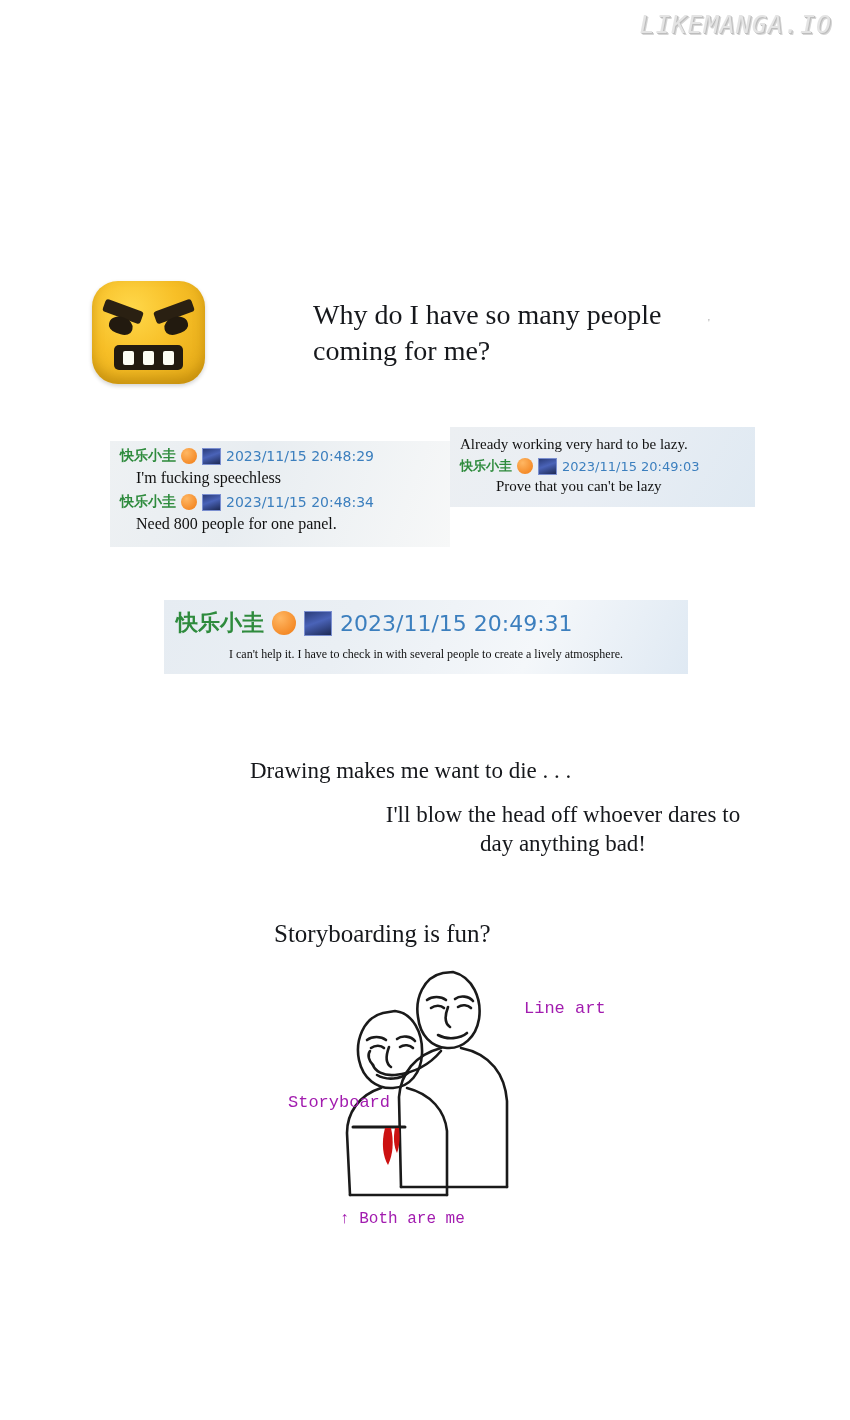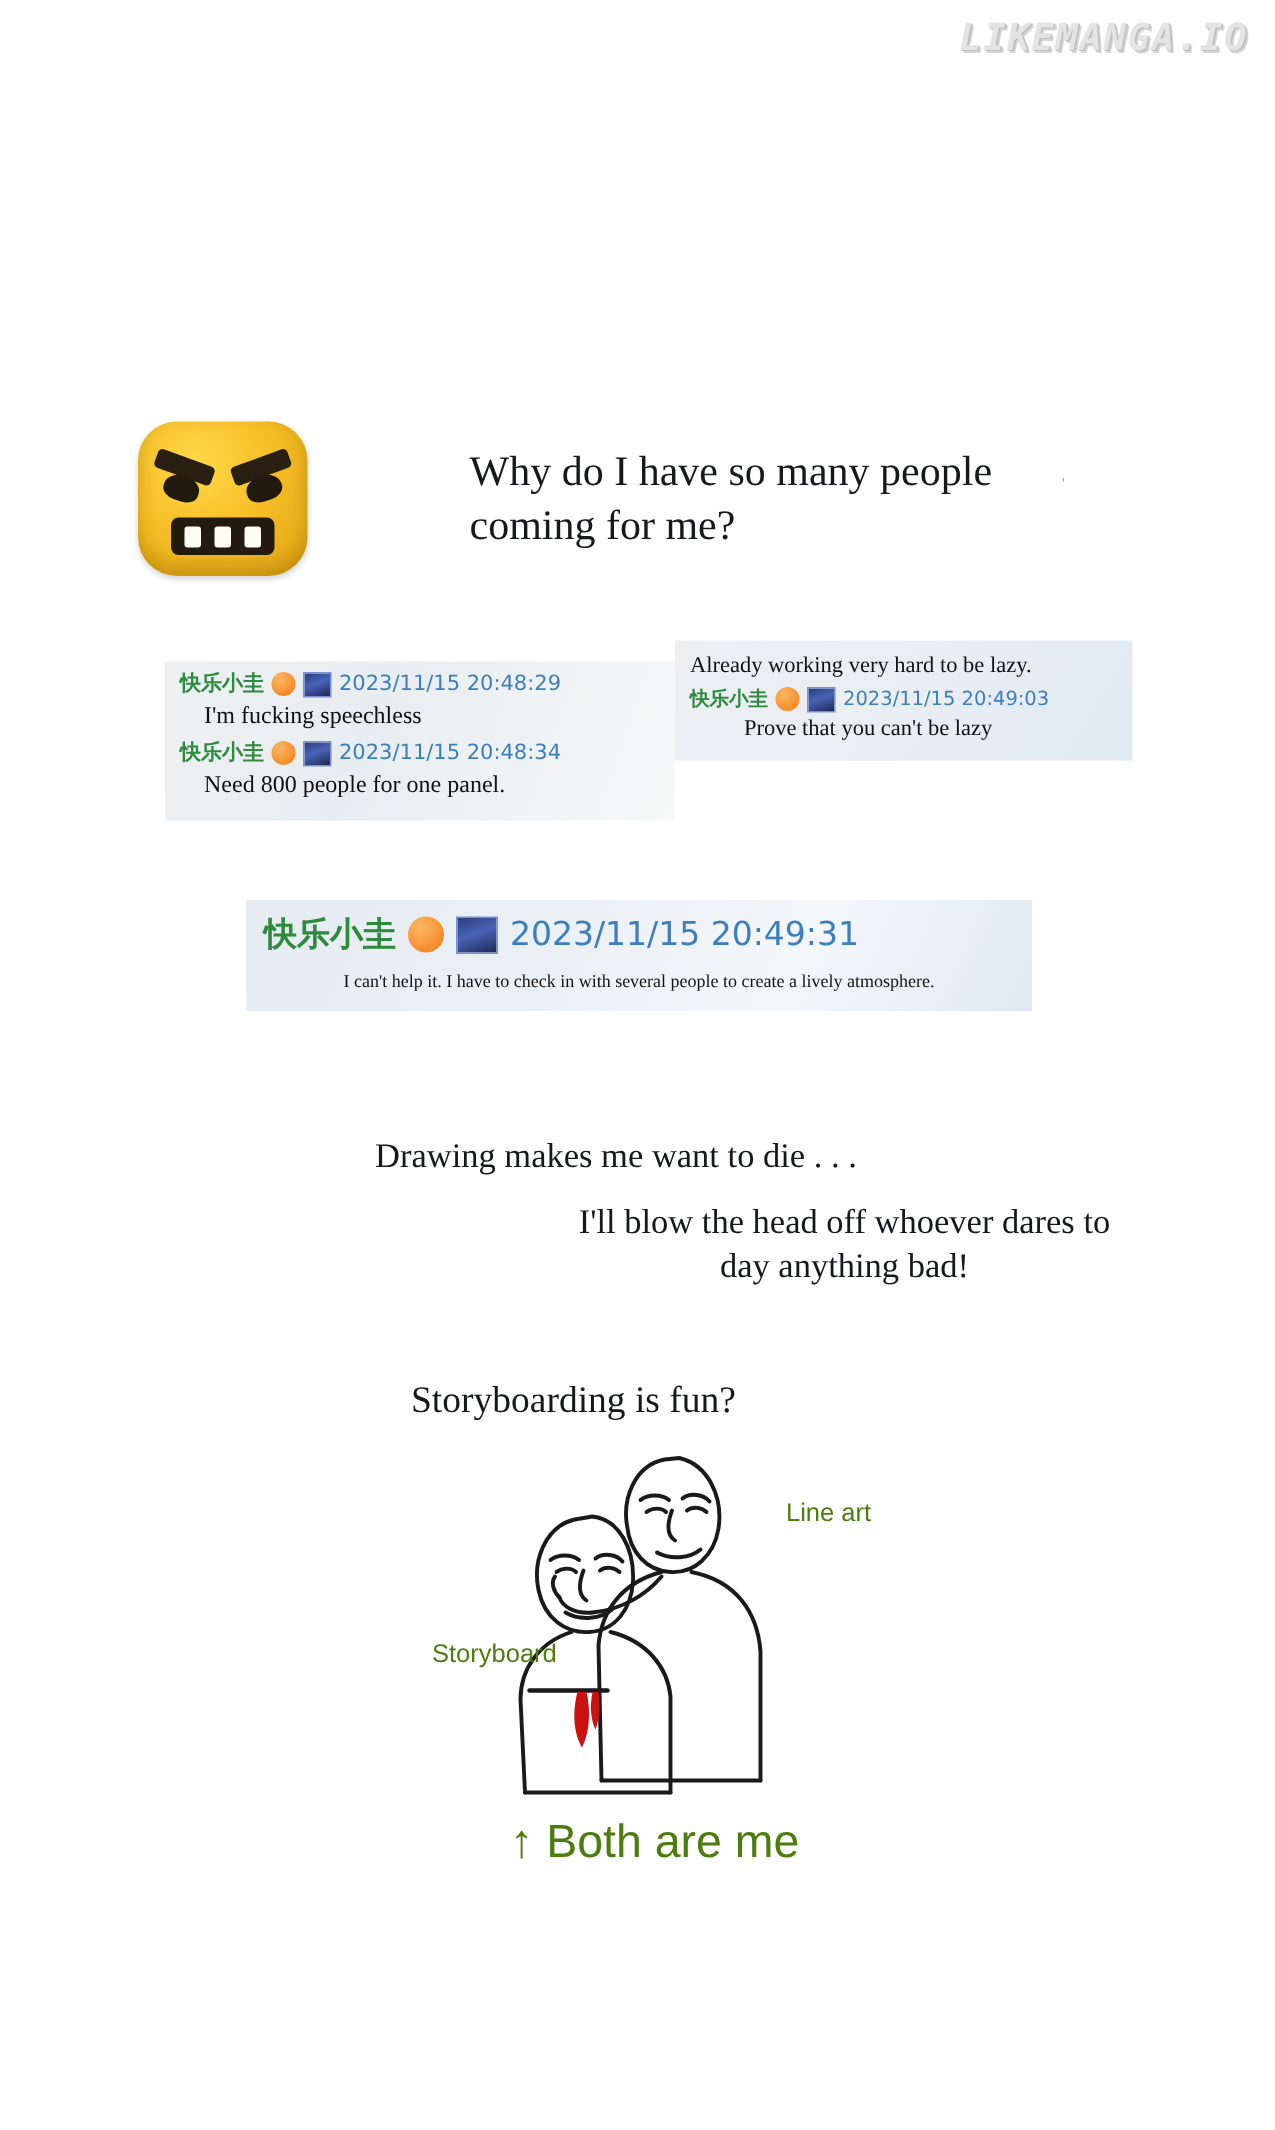--- a/index.html
+++ b/index.html
@@ -16,21 +16,21 @@
     overflow: hidden;
   }
 
   
   .watermark {
     position: absolute;
     top: 10px;
     right: 18px;
     font-family: "DejaVu Sans Mono", monospace;
     font-size: 25px;
-    font-weight: bold;
+    font-weight: normal;
     font-style: italic;
     letter-spacing: 1px;
     color: #e4e4e4;
     text-shadow: 1px 1px 0 #bdbdbd, 2px 2px 0 #d6d6d6;
     user-select: none;
   }
 
   
   .emoji {
     position: absolute;
@@ -214,27 +214,27 @@
   
   #wojak {
     position: absolute;
     left: 255px;
     top: 955px;
     width: 340px;
     height: 250px;
   }
   .label {
     position: absolute;
-    font-family: Liberation Sans, sans-serif;
+    font-family: Liberation Mono, monospace;
     font-size: 17px;
-    color: #4d7c0f;
+    color: #a21caf;
   }
   #label-lineart { left: 524px; top: 999px; }
   #label-storyboard { left: 260px; top: 1093px; margin-left: 28px; }
-  #label-both { left: 340px; top: 1210px; font-size: 31px; }
+  #label-both { left: 340px; top: 1210px; font-size: 16px; }
 </style>
 </head>
 <body>
 
 <div class="watermark">LIKEMANGA.IO</div>
 
 <div class="emoji">
   <div class="face"></div>
   <div class="brow l"></div>
   <div class="brow r"></div>

